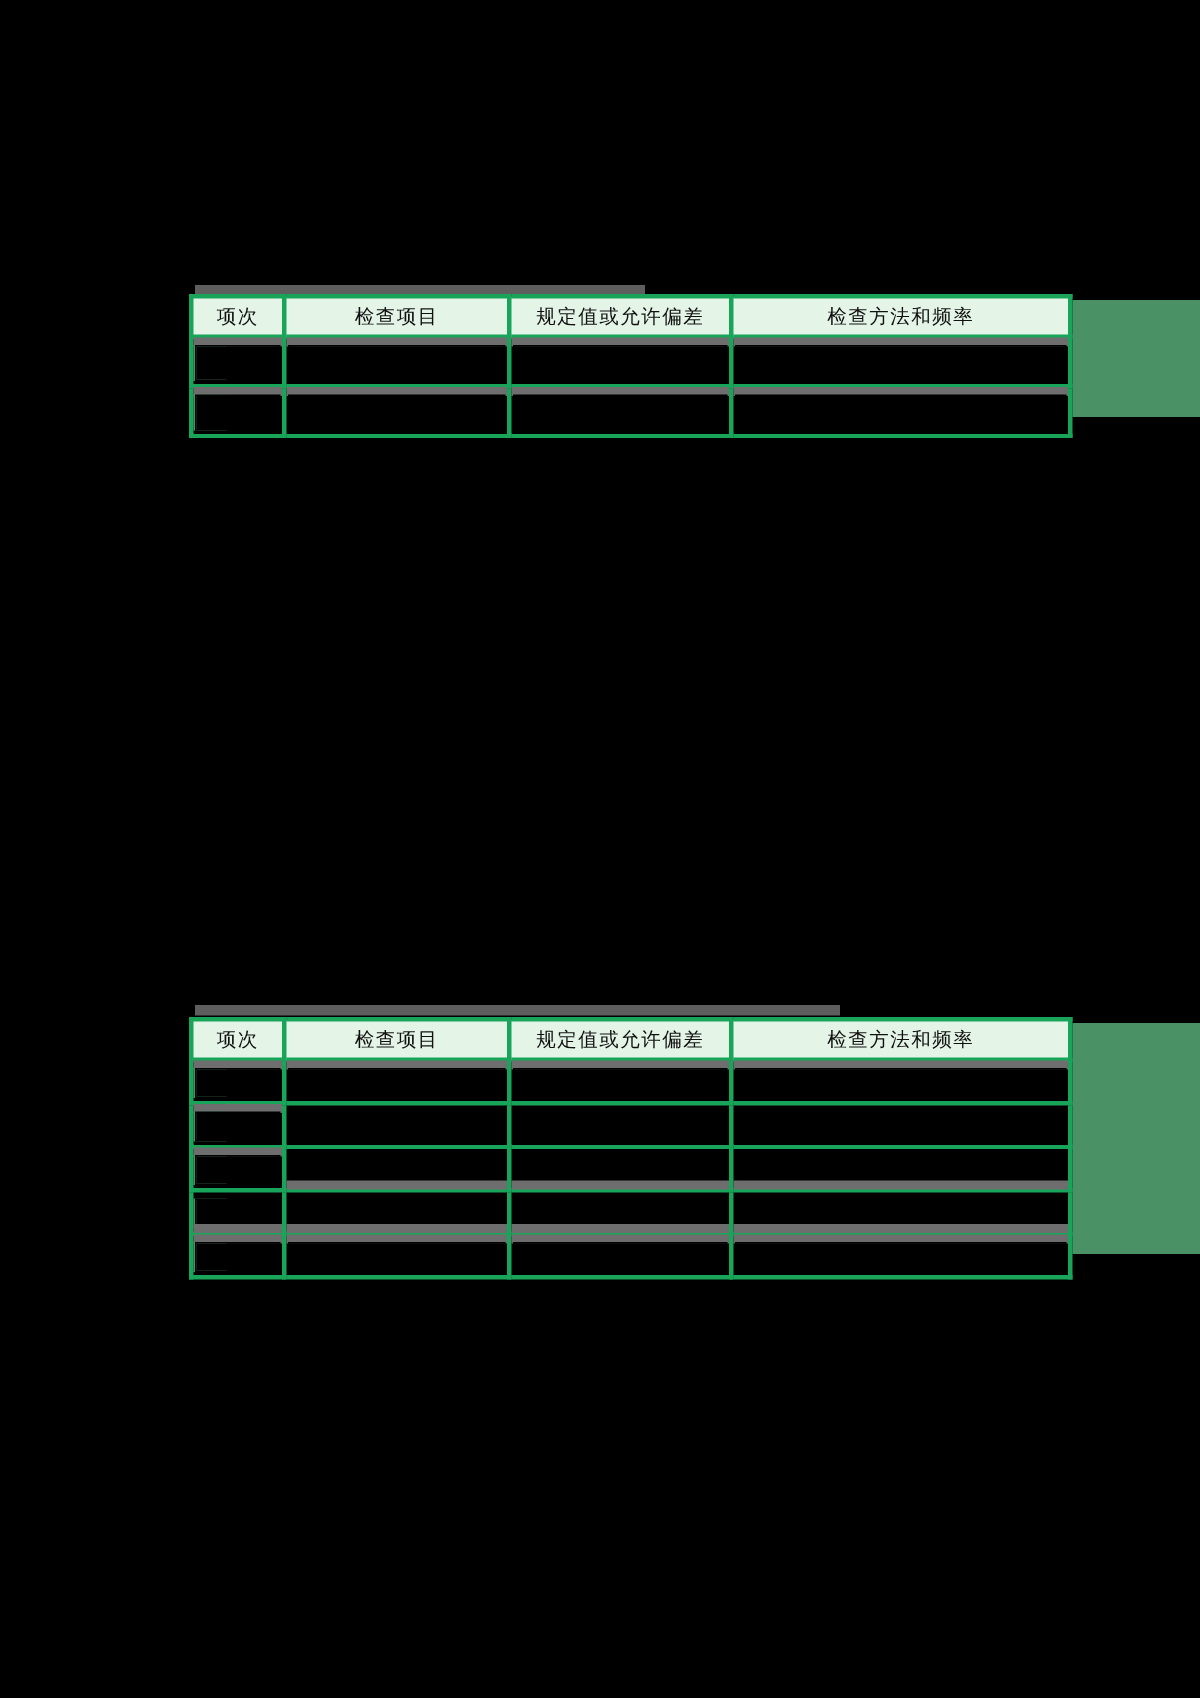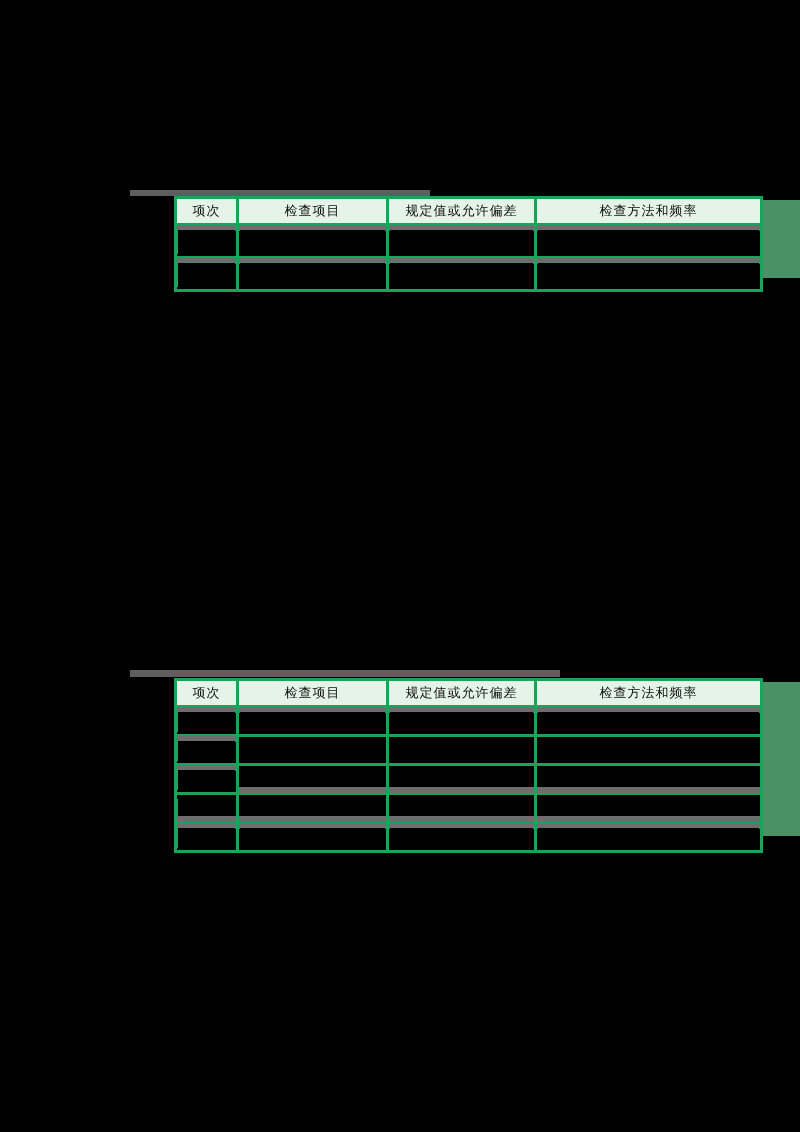--- a/index.html
+++ b/index.html
@@ -17,21 +17,20 @@
 
   .page {
     position: absolute;
     inset: 0;
     background: #000000;
   }
 
   
   .table-block {
     position: absolute;
-    margin-left: 48px;
   }
   #table-block-1 { left: 126px; top: 196px; }
   #table-block-2 { left: 126px; top: 678px; }
 
   
   .overflow-slab {
     position: absolute;
     background: #4a9166;
   }
   #overflow-slab-1 {

